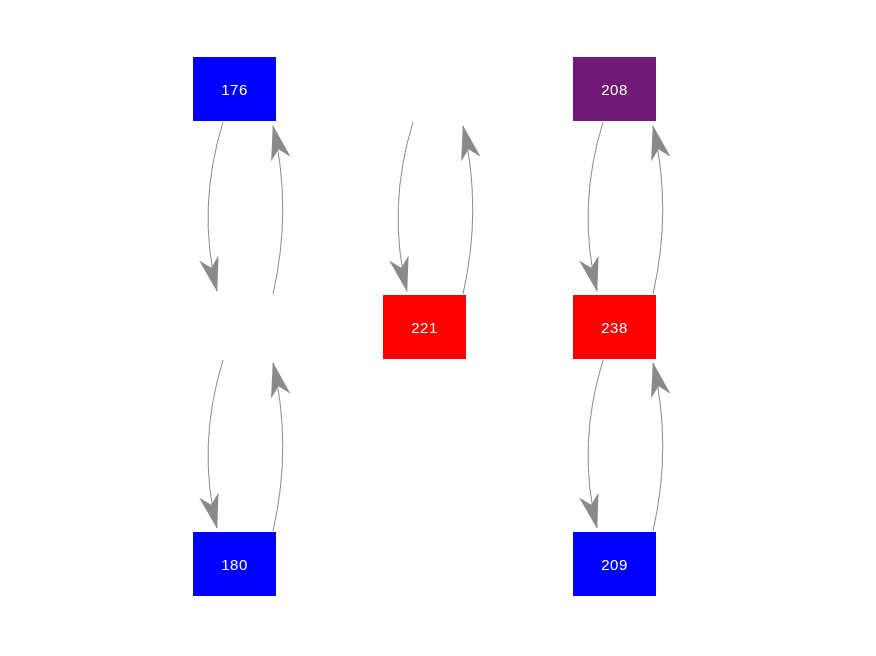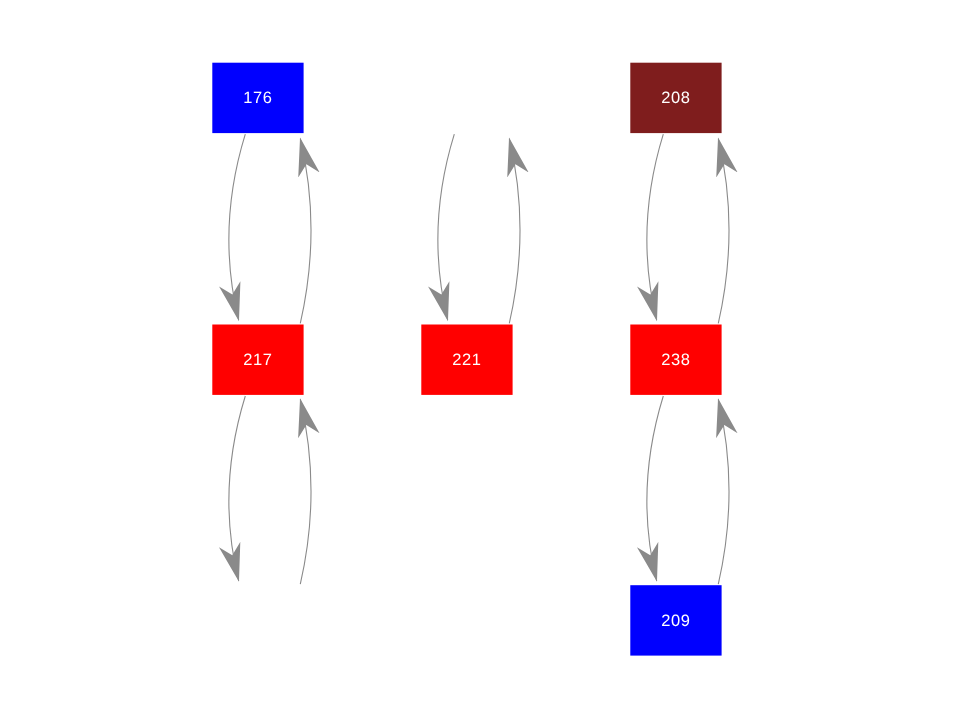--- a/index.html
+++ b/index.html
@@ -68,31 +68,31 @@
     <path class="edge" d="M 603,122 Q 576.5,208 597,291" marker-end="url(#arrow)" stroke="#8a8a8a"></path>
     <path class="edge" d="M 653,294 Q 672.5,208 653,126" marker-end="url(#arrow)" stroke="#8a8a8a"></path>
 
     <path class="edge" d="M 603,360 Q 576.5,446 597,528" marker-end="url(#arrow)" stroke="#8a8a8a"></path>
     <path class="edge" d="M 653,531 Q 672.5,446 653,363" marker-end="url(#arrow)" stroke="#8a8a8a"></path>
   </svg>
 
   <div class="node col1 row-top" style="background: rgb(0, 0, 255); color: rgb(255, 255, 255);">
     <span>176</span>
   </div>
-  <div class="node col3 row-top" style="background: #7f1d1d; color: rgb(255, 255, 255);">
+  <div class="node col3 row-top" style="background: #701a75; color: rgb(255, 255, 255);">
     <span>208</span>
   </div>
 
-  <div class="node col1 row-mid" style="background: rgb(255, 0, 0); color: rgb(255, 255, 255);">
-    <span>217</span>
-  </div>
   <div class="node col2 row-mid" style="background: rgb(255, 0, 0); color: rgb(255, 255, 255);">
     <span>221</span>
   </div>
   <div class="node col3 row-mid" style="background: rgb(255, 0, 0); color: rgb(255, 255, 255);">
     <span>238</span>
   </div>
 
+  <div class="node col1 row-bottom" style="background: rgb(0, 0, 255); color: rgb(255, 255, 255);">
+    <span>180</span>
+  </div>
   <div class="node col3 row-bottom" style="background: rgb(0, 0, 255); color: rgb(255, 255, 255);">
     <span>209</span>
   </div>
 
 </div>
 
 </body></html>

